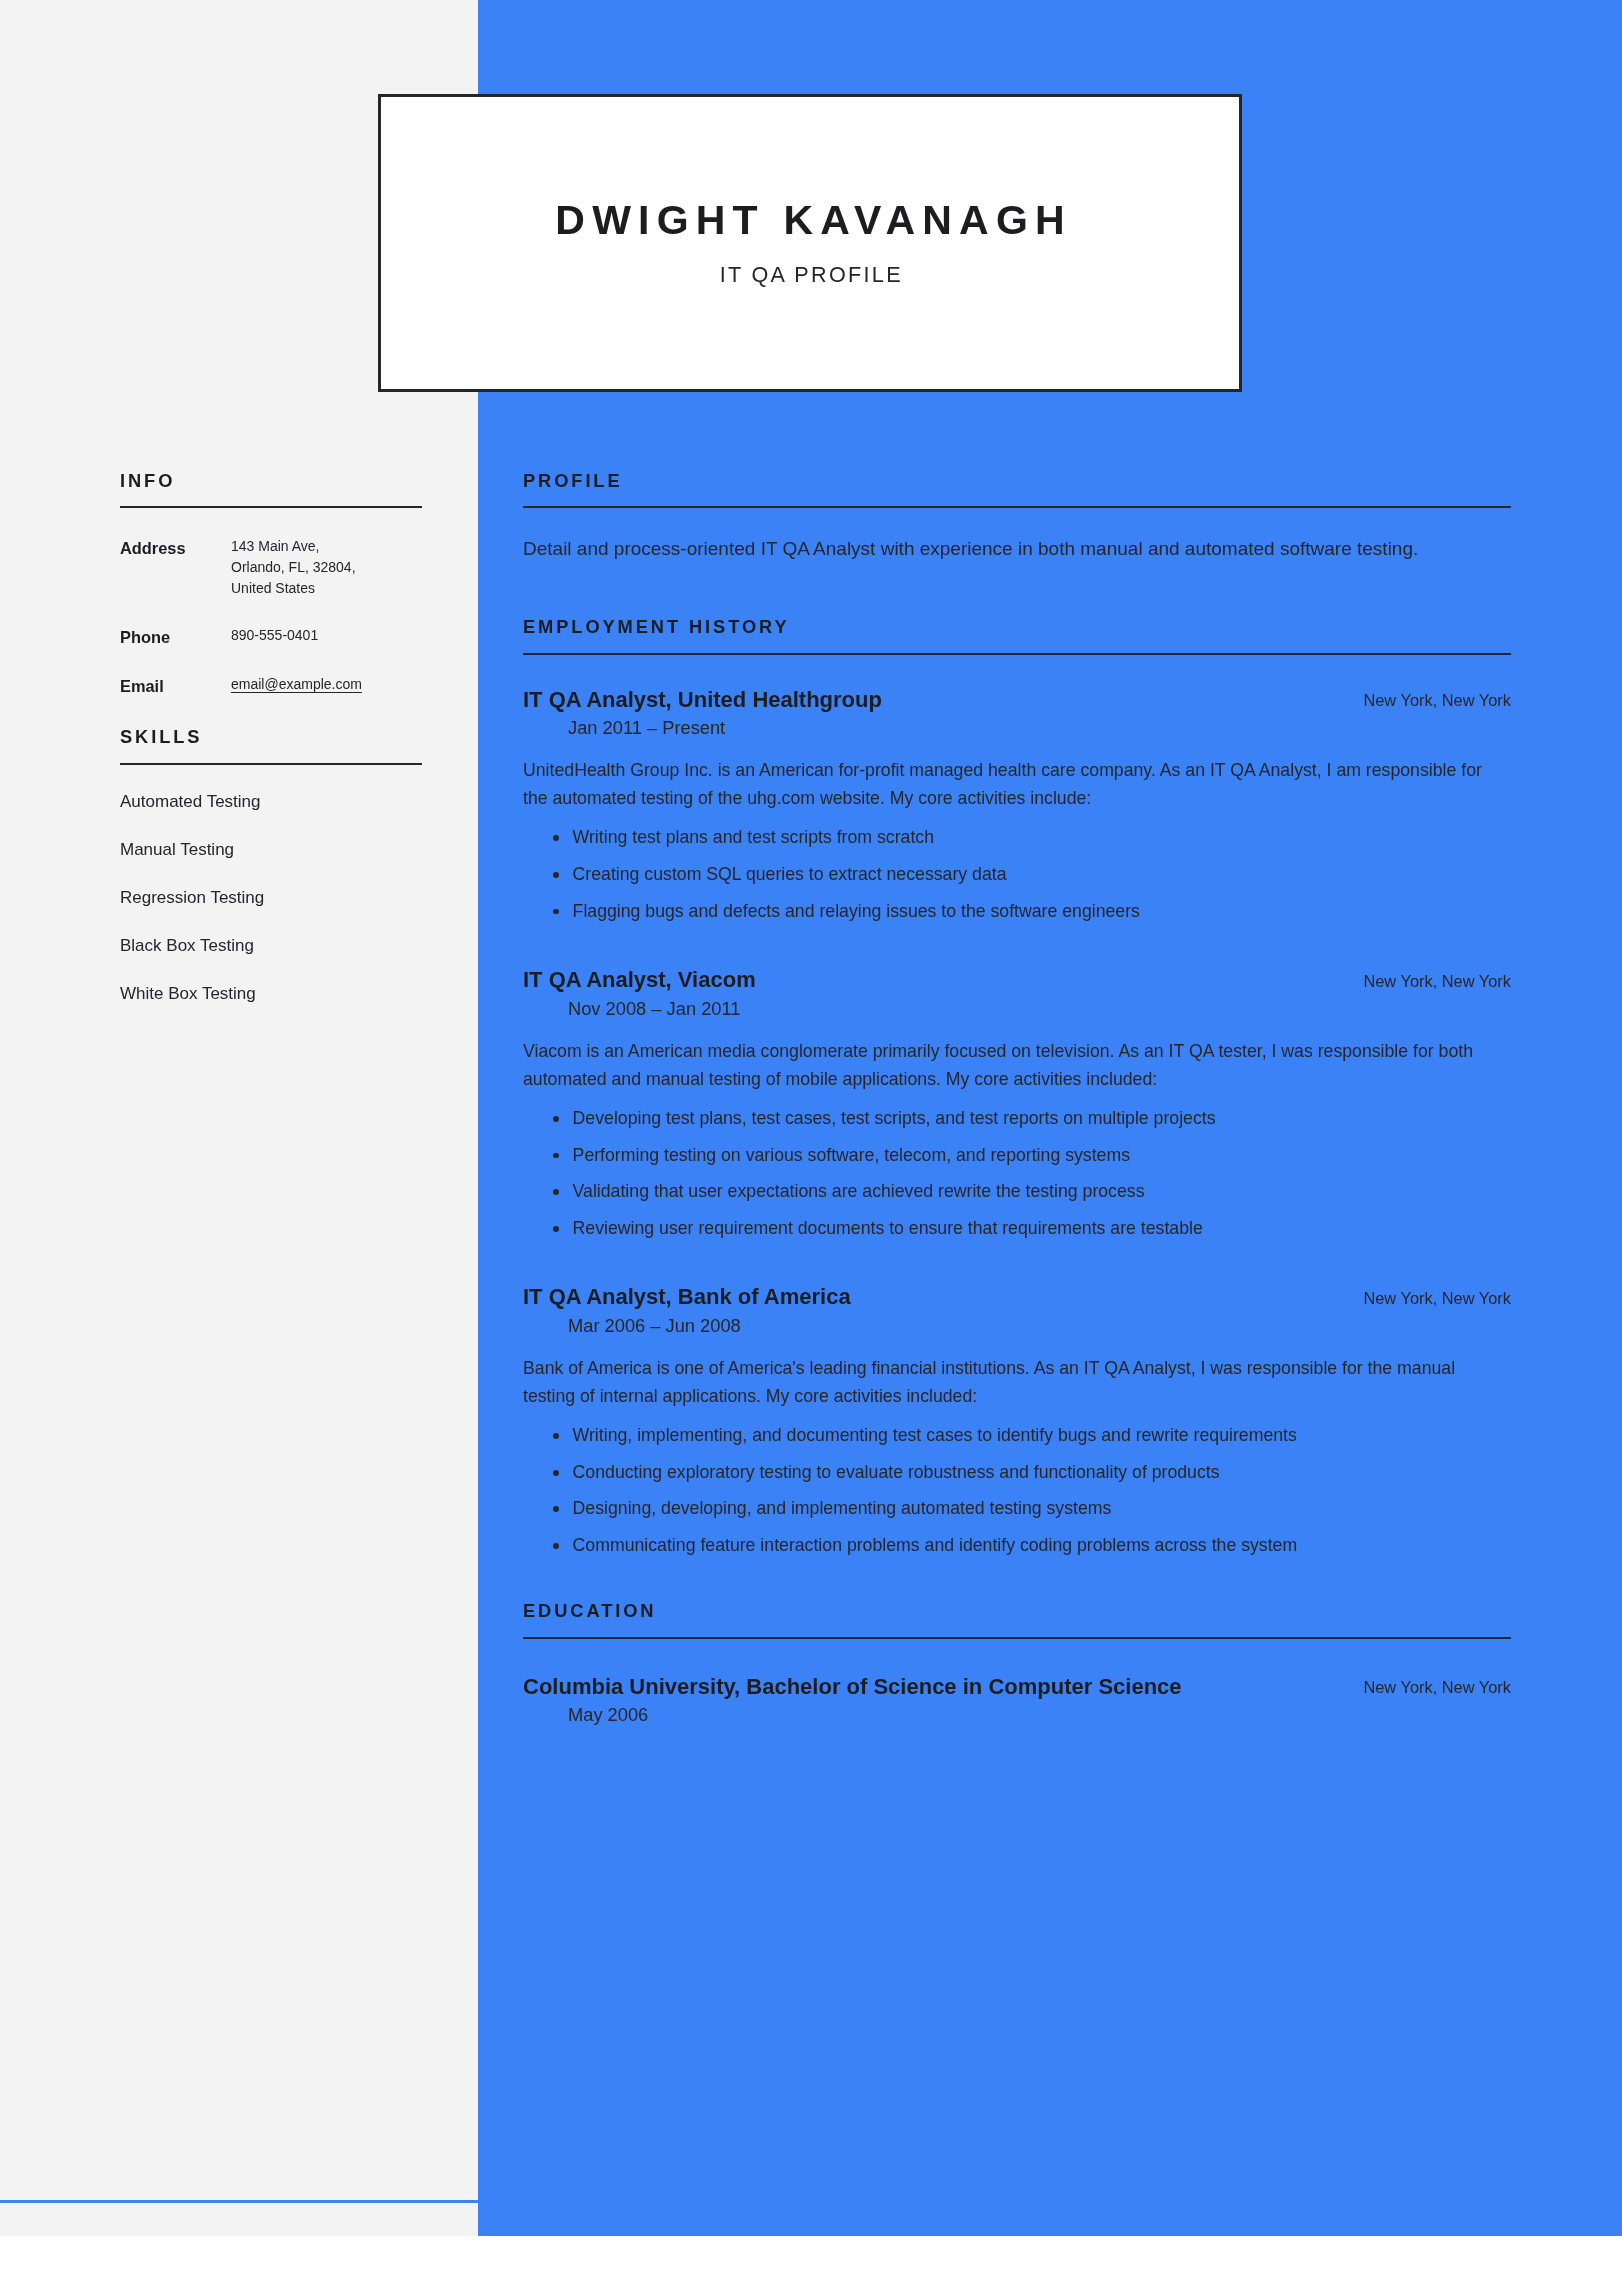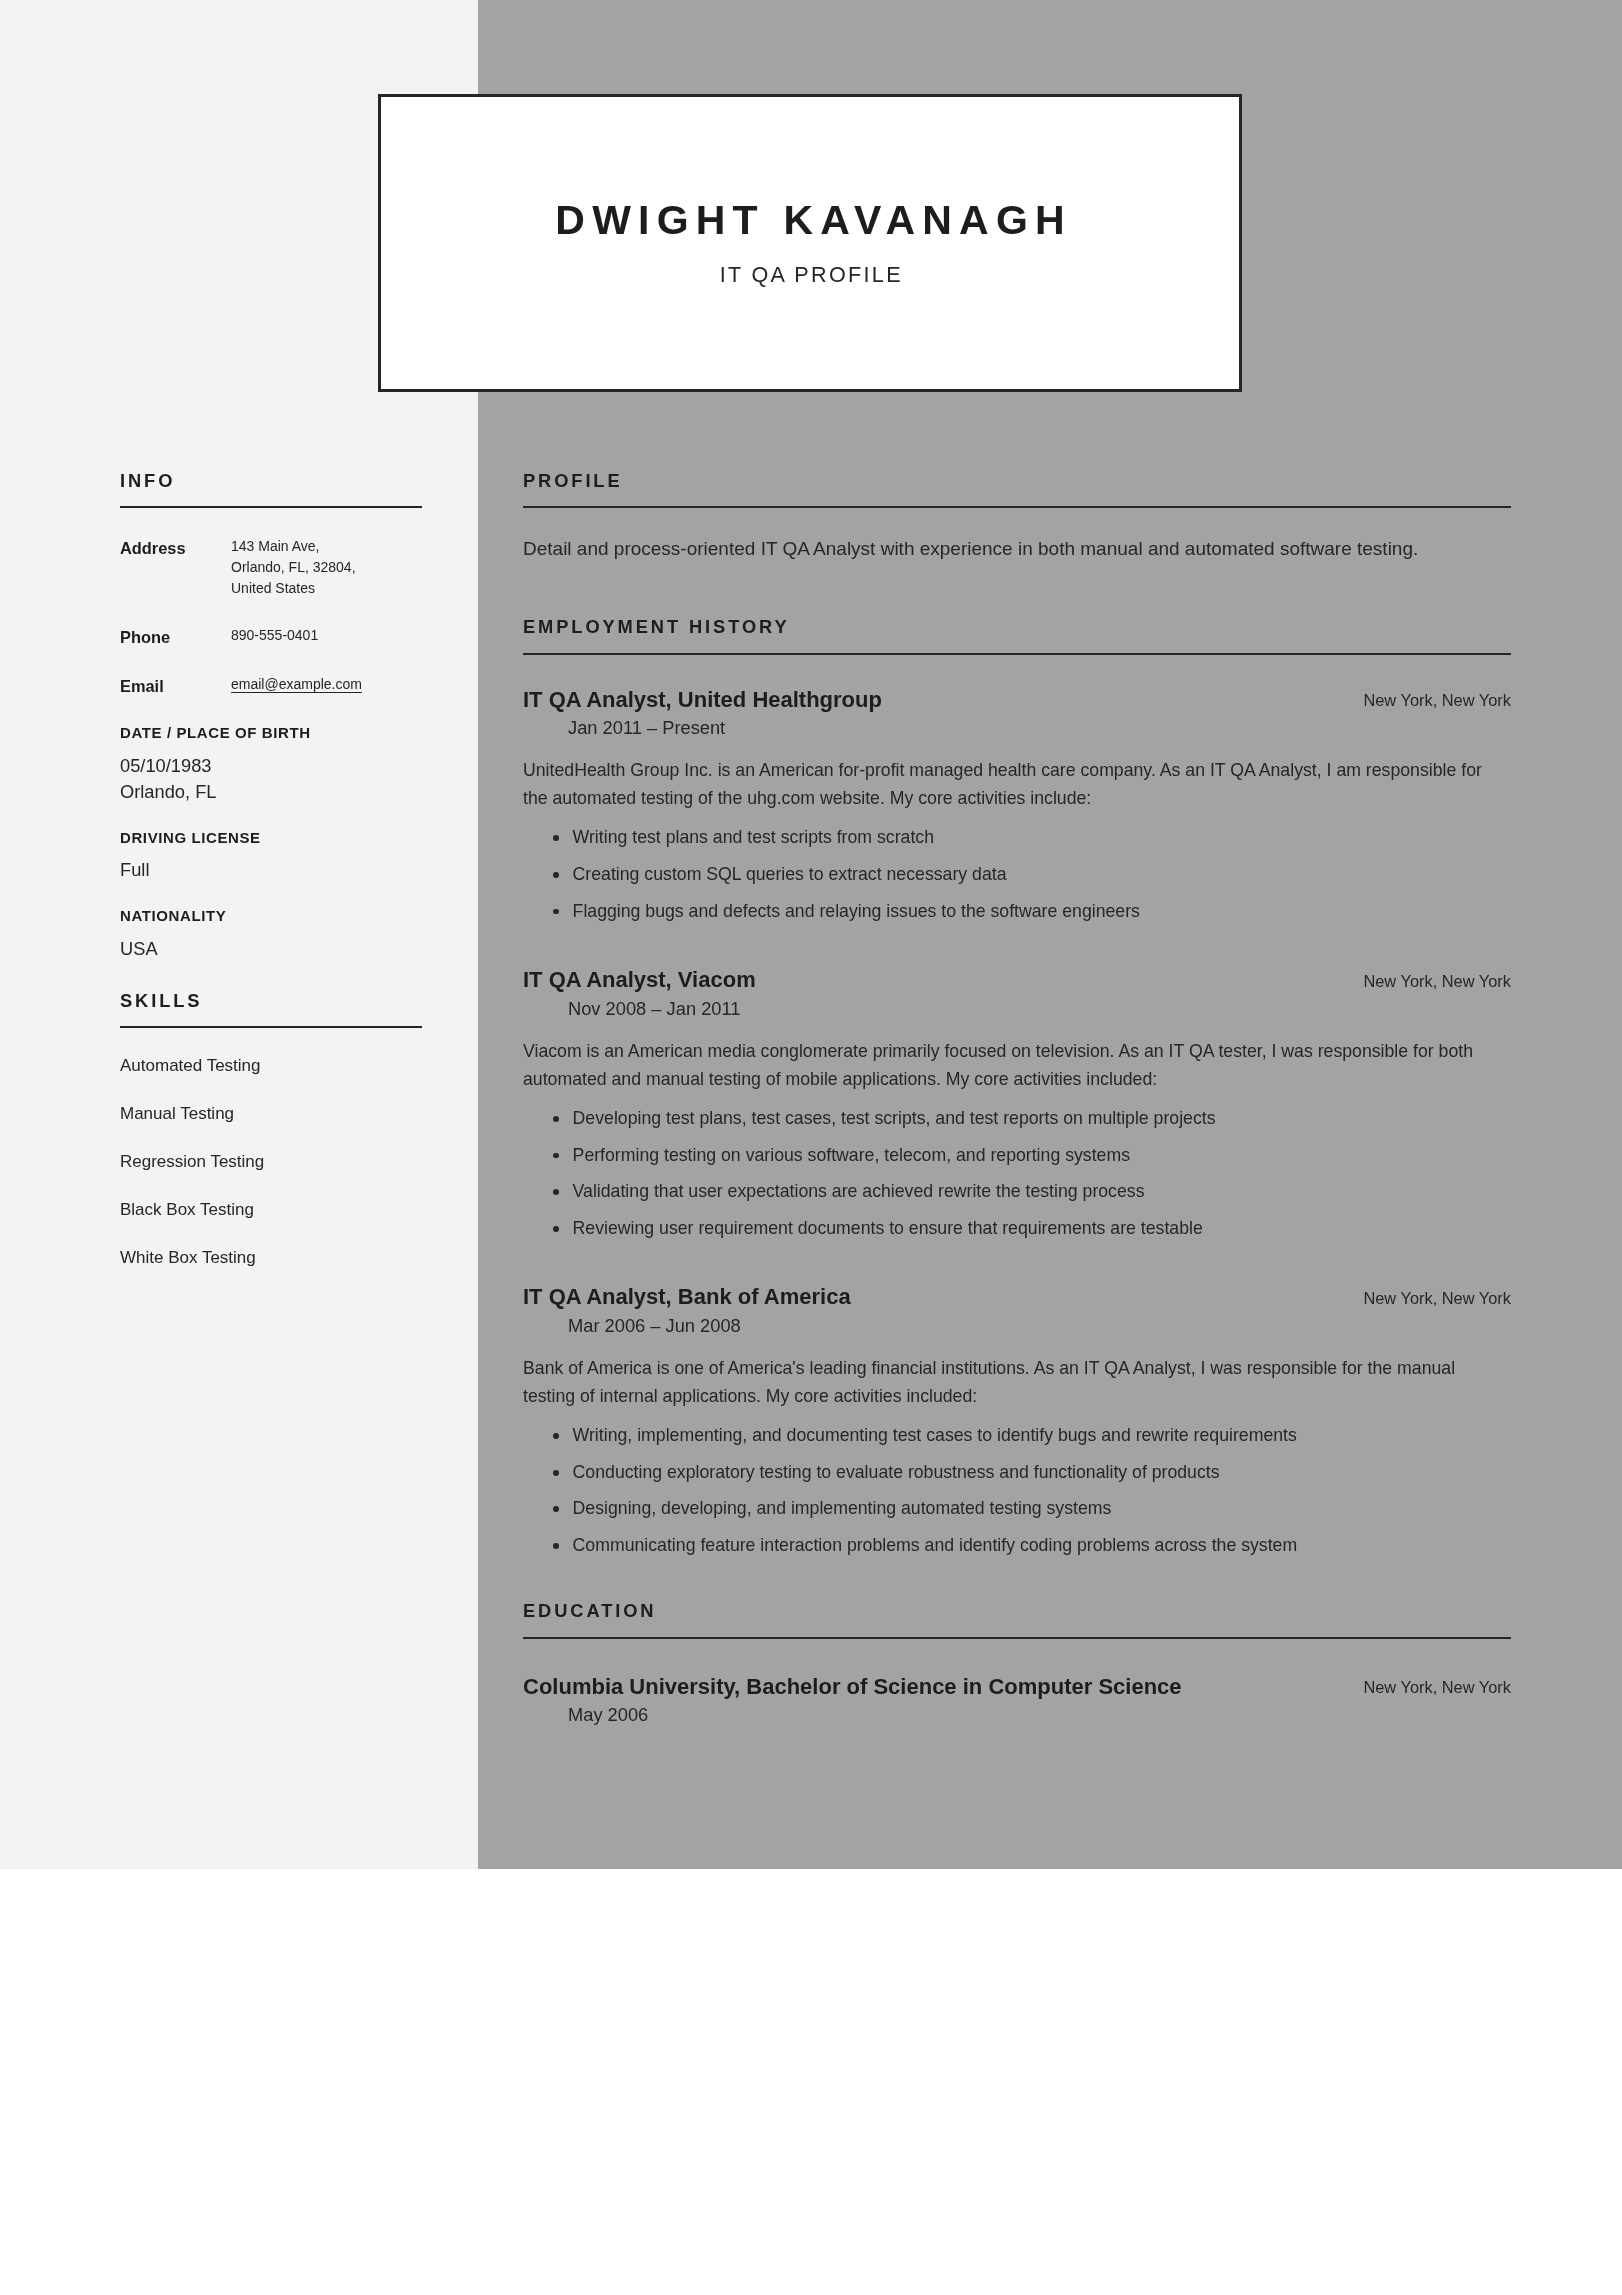--- a/index.html
+++ b/index.html
@@ -8,22 +8,22 @@
     width: 1622px;
     height: 2295px;
     background: #ffffff;
     font-family: "Liberation Sans", sans-serif;
     -webkit-font-smoothing: antialiased;
   }
 
   .page {
     position: relative;
     width: 1622px;
-    height: 1869px;
-    background: #a3a3a3;
+    height: 2236px;
+    background: #3b82f6;
     overflow: hidden;
   }
 
   
   .sidebar-bg {
     position: absolute;
     left: 0; top: 0;
     width: 478px;
     height: 2200px;
     background: #f3f3f3;
@@ -250,34 +250,20 @@
         <div class="info-row">
           <div class="info-label">Phone</div>
           <div class="info-value">890-555-0401</div>
         </div>
         <div class="info-row">
           <div class="info-label">Email</div>
           <div class="info-value"><span class="email-link">email@example.com</span></div>
         </div>
       </div>
 
-    <div id="info-blocks">
-        <div class="sub-block">
-          <div class="sub-label">DATE / PLACE OF BIRTH</div>
-          <div class="sub-value">05/10/1983<br>Orlando, FL</div>
-        </div>
-        <div class="sub-block">
-          <div class="sub-label">DRIVING LICENSE</div>
-          <div class="sub-value">Full</div>
-        </div>
-        <div class="sub-block">
-          <div class="sub-label">NATIONALITY</div>
-          <div class="sub-value">USA</div>
-        </div>
-      </div>
 
     <div class="skills-title-wrap">
       <div class="side-section-title">SKILLS</div>
       <div class="side-rule"></div>
     </div>
 
     <div id="skills-list">
         <div class="skill-item">Automated Testing</div>
         <div class="skill-item">Manual Testing</div>
         <div class="skill-item">Regression Testing</div>

